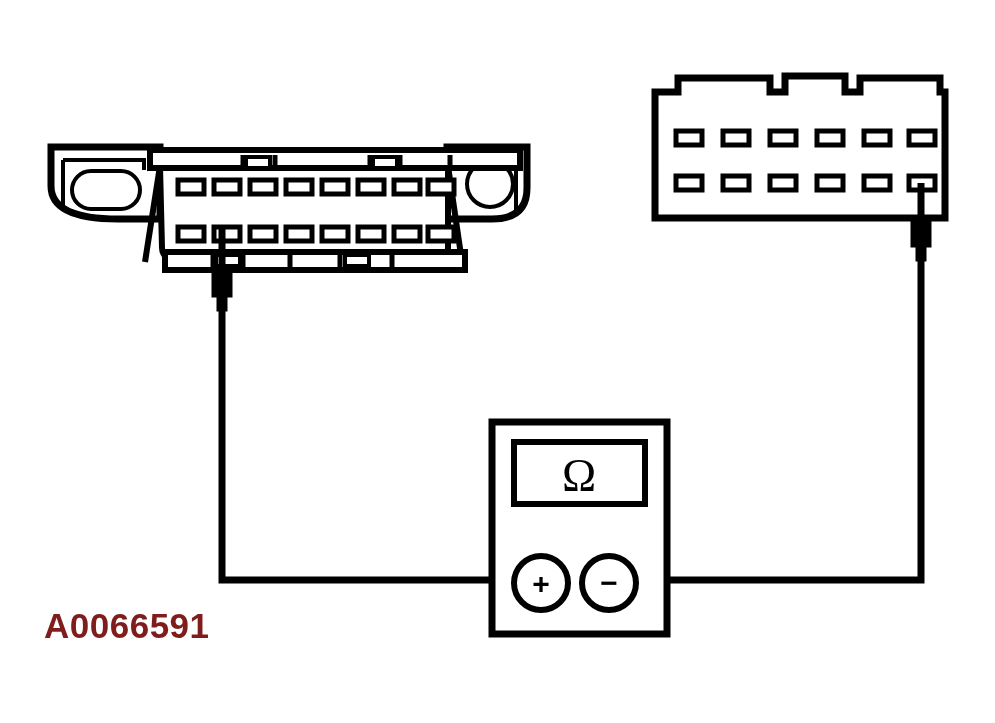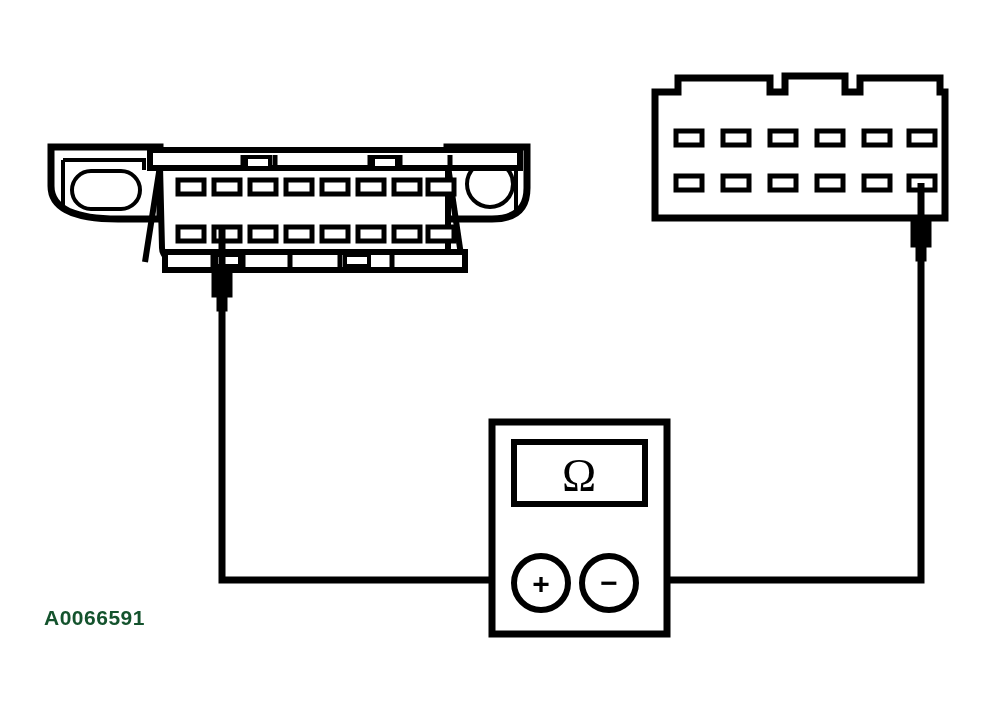--- a/index.html
+++ b/index.html
@@ -24,24 +24,24 @@
     top: 0;
     width: 995px;
     height: 723px;
     display: block;
   }
   .figure-label {
     position: absolute;
     left: 44px;
     top: 606px;
     font-family: "Liberation Sans", sans-serif;
-    font-size: 21px;
+    font-size: 35px;
     font-weight: bold;
     letter-spacing: 0.5px;
-    color: #14532d;
+    color: #7f1d1d;
     white-space: nowrap;
   }
   .ohm-text {
     font-family: "Liberation Serif", serif;
     font-size: 46px;
     font-weight: normal;
   }
   .sign-text {
     font-family: "Liberation Sans", sans-serif;
     font-size: 30px;

